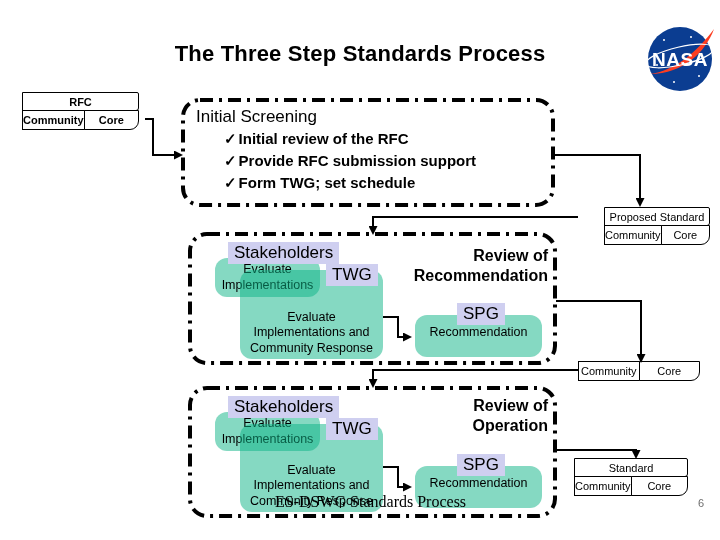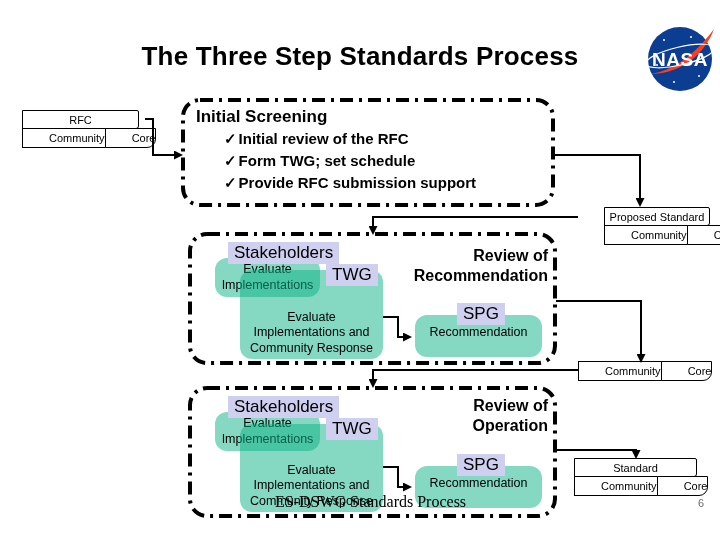--- a/index.html
+++ b/index.html
@@ -1,34 +1,34 @@
 <!DOCTYPE html>
 <html style="--nasa-blue: #0b3d91; --nasa-red: #fc3d21; --teal-box: rgba(11,179,133,0.5); --label-bg: #cfcff0; --ink: #000000; --page-number: #6e6e6e;"><head>
 <meta charset="utf-8">
 <style>
   html,body{margin:0;padding:0;background:#fff;}
   .slide{position:relative;width:720px;height:540px;background:#fff;overflow:hidden;
          font-family:"Liberation Sans",sans-serif;color:#000;}
   .abs{position:absolute;}
 
   .slide-title{position:absolute;left:0;right:0;top:41px;text-align:center;
-               font-size:26px;font-weight:bold;letter-spacing:0.2px;}
+               font-size:22px;font-weight:bold;letter-spacing:0.2px;}
 
   
   .ptable{position:absolute;font-size:11px;z-index:4;}
   .ptable .hdr{border:1.4px solid #000;background:#fff;height:17px;
                display:flex;align-items:center;justify-content:center;
                border-radius:0 2px 3px 0;}
   .ptable .row{display:flex;margin-top:-1px;}
   .ptable .cell{border:1.4px solid #000;background:#fff;height:18px;flex:1;
-                display:flex;align-items:center;justify-content:center;padding-left:26px;}
+                display:flex;align-items:center;justify-content:center;}
   .ptable .cell.core{margin-left:-1px;border-radius:0 0 9px 0;}
 
   
-  .is-title{position:absolute;font-size:17px;font-weight:bold;text-align:center;}
+  .is-title{position:absolute;font-size:17px;font-weight:normal;text-align:center;}
   .is-list{position:absolute;font-size:15px;font-weight:bold;line-height:22px;}
   .is-item .check{margin-right:2px;}
 
   
   .review-box{position:absolute;}
   .tag{position:absolute;background:var(--label-bg,#cfcff0);padding:1px 6px;
        font-size:17px;z-index:3;white-space:nowrap;}
   .teal{position:absolute;background:var(--teal-box,rgba(11,179,133,0.5));
         border-radius:12px;z-index:1;display:flex;flex-direction:column;
         align-items:center;justify-content:center;text-align:center;
@@ -63,21 +63,21 @@
         <circle cx="47" cy="12" r="1"></circle>
       <circle cx="13" cy="40" r="1"></circle>
         <circle cx="55" cy="51" r="1"></circle>
       <circle cx="30" cy="57" r="1"></circle>
     </g>
     <path d="M6,49 C30,46 52,28 70,4 C62,26 40,49 6,49 Z" fill="#fc3d21"></path>
     <ellipse cx="36" cy="31" rx="35" ry="9" fill="none" stroke="#fff" stroke-width="1.2" transform="rotate(-13 36 31)"></ellipse>
     <text x="36" y="41" text-anchor="middle" fill="#fff" font-size="19" font-weight="bold" font-family="Liberation Sans, sans-serif" letter-spacing="0.5">NASA</text>
   </svg>
 
-  <div class="ptable" style="left:22px;top:110px;width:117px;">
+  <div class="ptable" style="left:22px;top:92px;width:117px;font-weight:bold;">
     <div class="hdr">RFC</div>
     <div class="row">
       <div class="cell">Community</div>
       <div class="cell core">Core</div>
     </div>
   </div>
 
   <div class="ptable" style="left:604px;top:207px;width:106px;">
     <div class="hdr">Proposed Standard</div>
     <div class="row">
@@ -86,34 +86,34 @@
     </div>
   </div>
 
   <div class="ptable" style="left:578px;top:362px;width:122px;">
     <div class="row">
       <div class="cell">Community</div>
       <div class="cell core">Core</div>
     </div>
   </div>
 
-  <div class="ptable" style="left:574px;top:458px;width:123px;">
+  <div class="ptable" style="left:574px;top:458px;width:114px;">
     <div class="hdr">Standard</div>
     <div class="row">
       <div class="cell">Community</div>
       <div class="cell core">Core</div>
     </div>
   </div>
 
   <div class="abs" style="left:183px;top:100px;width:370px;height:105px;">
     <div class="is-title" style="left:13px;top:7px;position:absolute;">Initial Screening</div>
     <div class="is-list" style="left:41px;top:28px;position:absolute;">
       <div class="is-item"><span class="check">✓</span><span>Initial review of the RFC</span></div>
+      <div class="is-item"><span class="check">✓</span><span>Provide RFC submission support</span></div>
       <div class="is-item"><span class="check">✓</span><span>Form TWG; set schedule</span></div>
-      <div class="is-item"><span class="check">✓</span><span>Provide RFC submission support</span></div>
     </div>
   </div>
 
   <div class="review-box" style="left:190px;top:234px;width:365px;height:129px;">
     <div class="tag" style="left:38px;top:8px;">Stakeholders</div>
     <div class="teal" style="left:25px;top:24px;width:105px;height:39px;">Evaluate
 Implementations</div>
     <div class="tag" style="left:136px;top:30px;">TWG</div>
     <div class="teal bottom" style="left:50px;top:36px;width:143px;height:89px;">Evaluate
 Implementations and

